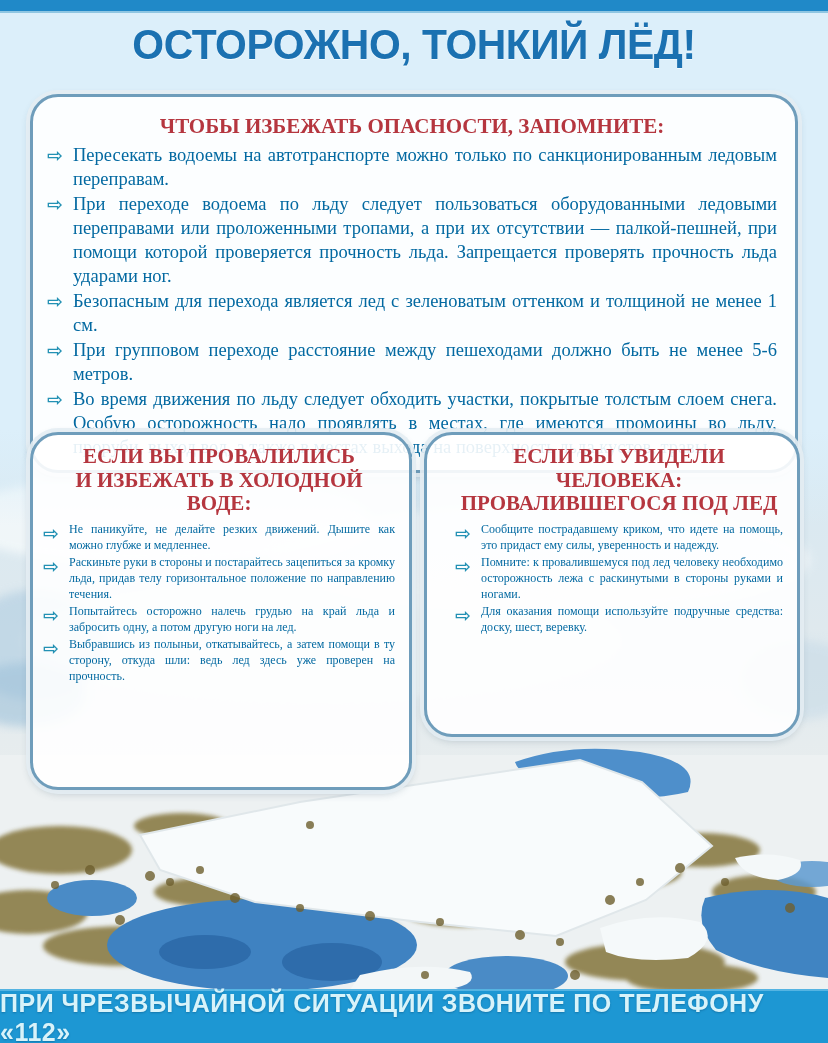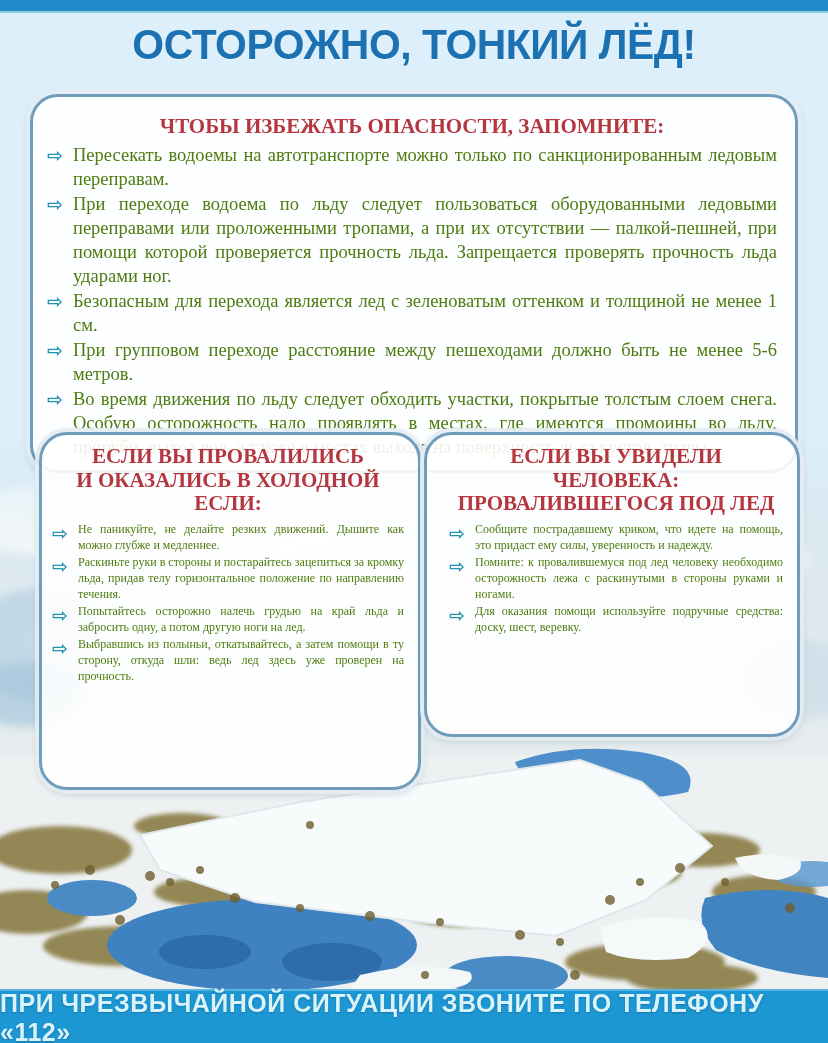--- a/index.html
+++ b/index.html
@@ -20,35 +20,35 @@
     text-shadow:0 1px 0 rgba(255,255,255,.6);
   }
   .photo { position:absolute; top:430px; left:0; width:828px; height:560px; }
   .card {
     position:absolute; background:rgba(255,255,255,0.9);
     border:3px solid #6f9dbb; border-radius:28px;
     box-shadow:0 0 0 4px rgba(228,237,243,0.9), 0 3px 9px rgba(50,80,100,0.30);
     box-sizing:border-box;
   }
   .card-main { top:78px; left:30px; width:768px; min-height:342px; padding:16px 18px 10px 14px;margin-top:16px; }
-  .card-left { top:432px; left:30px; width:382px; min-height:358px; padding:8px 14px 10px 10px;margin-left:9px; }
-  .card-right{ top:432px; left:424px; width:376px; min-height:305px; padding:8px 14px 10px 22px; }
+  .card-left { top:432px; left:30px; width:382px; min-height:358px; padding:8px 14px 10px 10px; }
+  .card-right{ top:432px; left:424px; width:376px; min-height:305px; padding:8px 14px 10px 28px; }
   .red-heading {
     text-align:center; color:#b5363f; font-weight:bold;
     font-size:21px; line-height:1.12; margin:2px 0 5px 0;
   }
   .card-main .red-heading { font-size:21px; margin-bottom:4px; }
   .items { }
   .item { display:flex; align-items:flex-start; margin:0 0 1px 0; }
   .arrow {
     flex:0 0 26px; color:#2391b4; font-family:"DejaVu Sans", sans-serif;
     font-weight:bold; font-size:19px; line-height:1.2; padding-top:1px;
   }
   .txt {
-    flex:1; text-align:justify; color:#4d7c0f;
+    flex:1; text-align:justify; color:#0369a1;
     font-size:18.5px; line-height:1.3;
   }
   .card-left .txt, .card-right .txt { font-size:12px; line-height:1.34; }
   .footer {
     position:absolute; left:0; top:989px; width:828px; height:54px;
     background:#1d97d3; display:flex; align-items:center; justify-content:center;
     border-top:2px solid #55b4e2;
   }
   .footer-text {
     font-family:"Liberation Sans", sans-serif; font-weight:bold;
@@ -182,21 +182,21 @@
           <span class="arrow">⇨</span>
           <span class="txt">Во время движения по льду следует обходить участки, покрытые толстым слоем снега. Особую осторожность надо проявлять в местах, где имеются промоины во льду, проруби, выход вод, а также в местах выхода на поверхность льда кустов, травы.</span>
         </div>
       </div>
   </div>
 
   <div class="card card-left">
     <div class="red-heading">
 
     <div>ЕСЛИ ВЫ ПРОВАЛИЛИСЬ</div>
-        <div>И ОКАЗАЛИСЬ В ХОЛОДНОЙ ЕСЛИ:</div>
+        <div>И ИЗБЕЖАТЬ В ХОЛОДНОЙ ВОДЕ:</div>
       </div>
     <div class="items">
 
         <div class="item">
           <span class="arrow">⇨</span>
           <span class="txt">Не паникуйте, не делайте резких движений. Дышите как можно глубже и медленнее.</span>
         </div>
 
         <div class="item">
           <span class="arrow">⇨</span>

